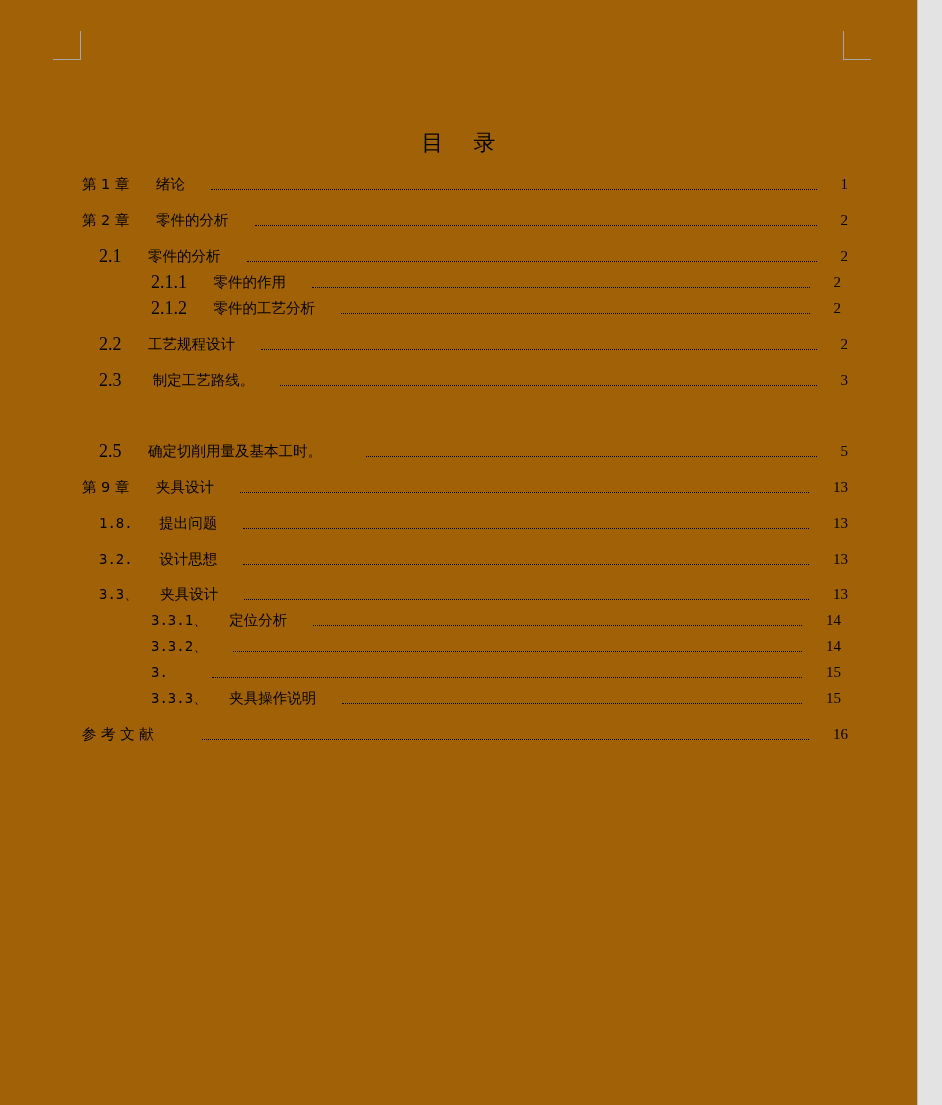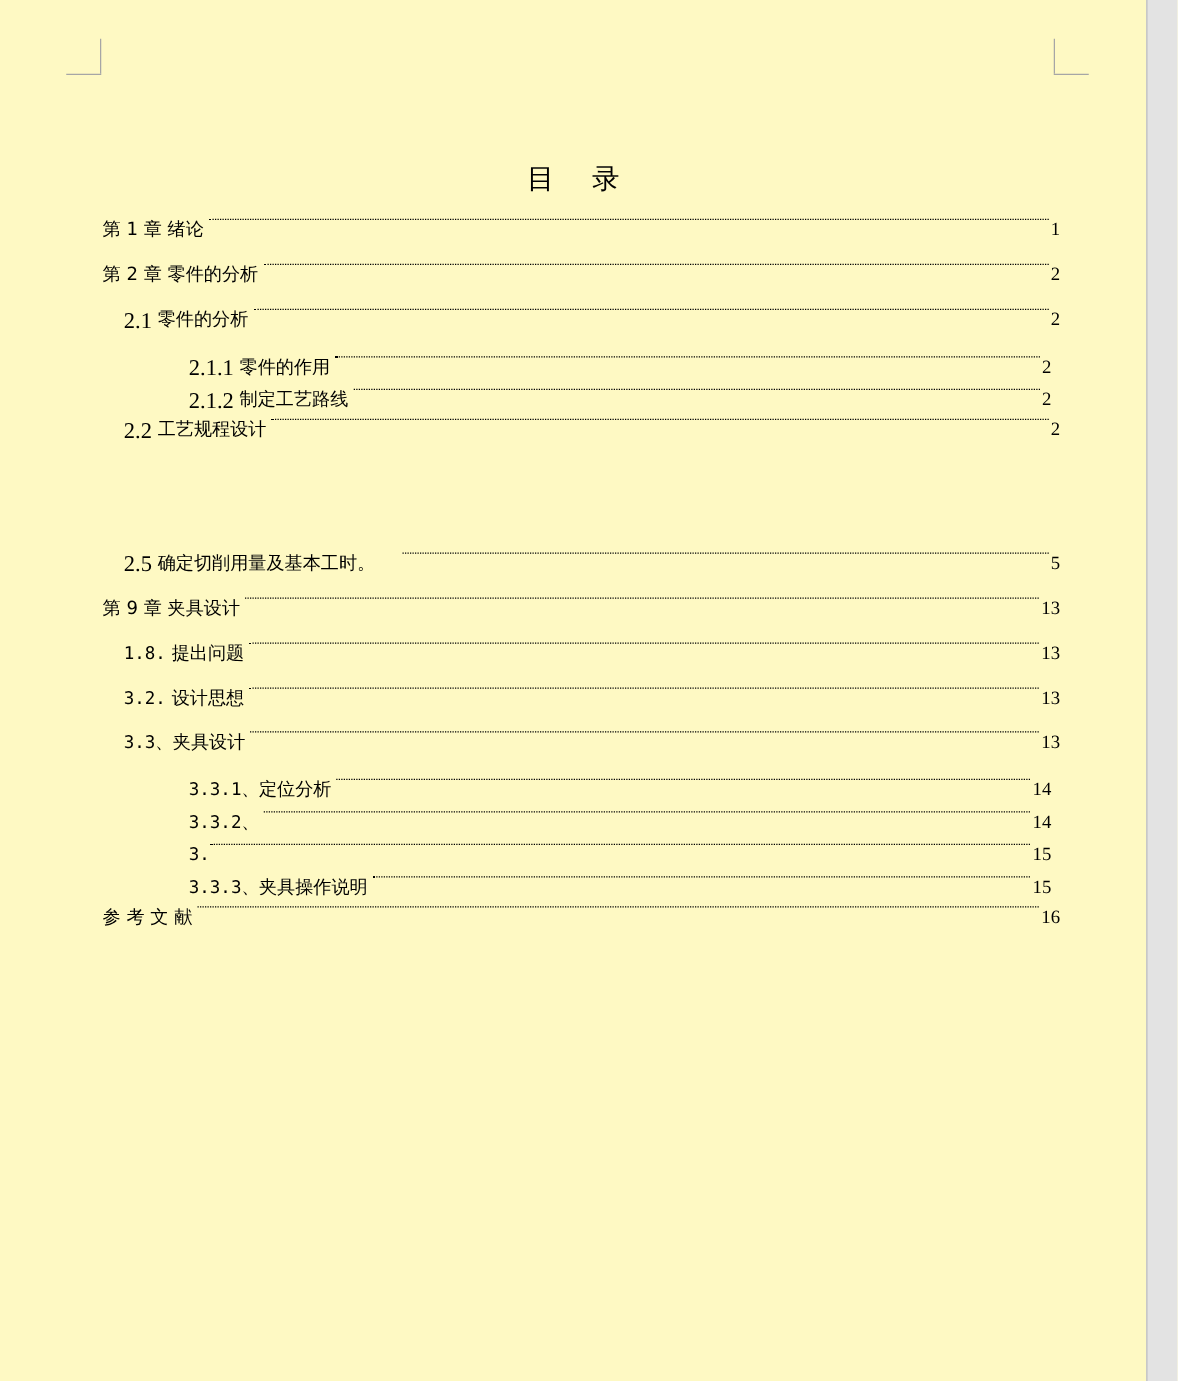--- a/index.html
+++ b/index.html
@@ -3,57 +3,57 @@
 <meta charset="utf-8">
 <style>
   html, body { margin: 0; padding: 0; }
   body {
     width: 942px; height: 1105px; overflow: hidden; position: relative;
     background: #ffffff;
     font-family: "Liberation Serif", "DejaVu Serif", serif;
     color: #000;
   }
   .page {
-    position: absolute; left: 0; top: 0; width: 917px; height: 1105px; background: #fef9c3;
+    position: absolute; left: 0; top: 0; width: 917px; height: 1105px; background: #a16207;
   }
   .scrollbar {
     position: absolute; left: 917px; top: 0; width: 25px; height: 1105px;
     background: #e3e3e3;
     border-left: 1px solid #bdbdbd;
     box-sizing: border-box;
   }
   .crop { position: absolute; }
   .crop-tl-v { left: 80px; top: 31px; width: 1px; height: 28px; background: #a6a6a6; }
   .crop-tl-h { left: 53px; top: 59px; width: 28px; height: 1px; background: #a6a6a6; }
   .crop-tr-v { left: 843px; top: 31px; width: 1px; height: 28px; background: #a6a6a6; }
   .crop-tr-h { left: 843px; top: 59px; width: 28px; height: 1px; background: #a6a6a6; }
 
   .toc-title {
     position: absolute; left: 0; width: 917px; top: 128px; text-align: center;
     font-family: "DejaVu Sans", sans-serif; font-size: 22px; letter-spacing: 30px;
     text-indent: 30px;
   }
 
   .toc-row {
-    position: absolute; display: flex; align-items: flex-start;
-    font-size: 15px; line-height: 20px; height: 20px;
+    position: absolute; display: flex; align-items: flex-end;
+    font-size: 15px; line-height: 20px; height: 20px; gap: 22px;
   }
   .toc-label {
     white-space: pre; font-family: "DejaVu Sans", "Liberation Serif", serif; font-size: 14.5px;
   }
   .toc-label.mono { font-family: "DejaVu Sans Mono", monospace; font-size: 14px; }
   .leader {
     flex: 1; border-bottom: 1px dotted #000; margin: 0 2px 4px 4px; height: 1px;
   }
   .pagenum {
     font-family: "Liberation Serif", serif; font-size: 15px; white-space: pre;
   }
   .lvl1 { left: 82px; width: 766px; }
   .lvl2 { left: 99px; width: 749px; }
-  .lvl3 { left: 151px; width: 690px; margin-top: 12px; }
+  .lvl3 { left: 151px; width: 690px; }
   .num { font-family: "Liberation Serif", serif; font-size: 18px; }
 </style>
 </head>
 <body>
 
 <div class="page">
   <div class="crop crop-tl-v"></div>
   <div class="crop crop-tl-h"></div>
   <div class="crop crop-tr-v"></div>
   <div class="crop crop-tr-h"></div>
@@ -83,32 +83,38 @@
 
   <div class="toc-row lvl3" style="top:272px">
     <span class="toc-label num">2.1.1</span>
     <span class="toc-label"> 零件的作用</span>
     <span class="leader"></span>
     <span class="pagenum">2</span>
   </div>
 
   <div class="toc-row lvl3" style="top:298px">
     <span class="toc-label num">2.1.2</span>
-    <span class="toc-label"> 制定工艺路线</span>
+    <span class="toc-label"> 零件的工艺分析</span>
     <span class="leader"></span>
     <span class="pagenum">2</span>
   </div>
 
   <div class="toc-row lvl2" style="top:334px">
     <span class="toc-label num">2.2</span>
     <span class="toc-label"> 工艺规程设计</span>
     <span class="leader"></span>
     <span class="pagenum">2</span>
   </div>
 
+  <div class="toc-row lvl2" style="top:370px">
+    <span class="toc-label num">2.3</span>
+    <span class="toc-label">  制定工艺路线。</span>
+    <span class="leader"></span>
+    <span class="pagenum">3</span>
+  </div>
 
 
   <div class="toc-row lvl2" style="top:441px">
     <span class="toc-label num">2.5</span>
     <span class="toc-label"> 确定切削用量及基本工时。</span>
     <span class="leader" style="margin-left:22px"></span>
     <span class="pagenum">5</span>
   </div>
 
   <div class="toc-row lvl1" style="top:477px">

